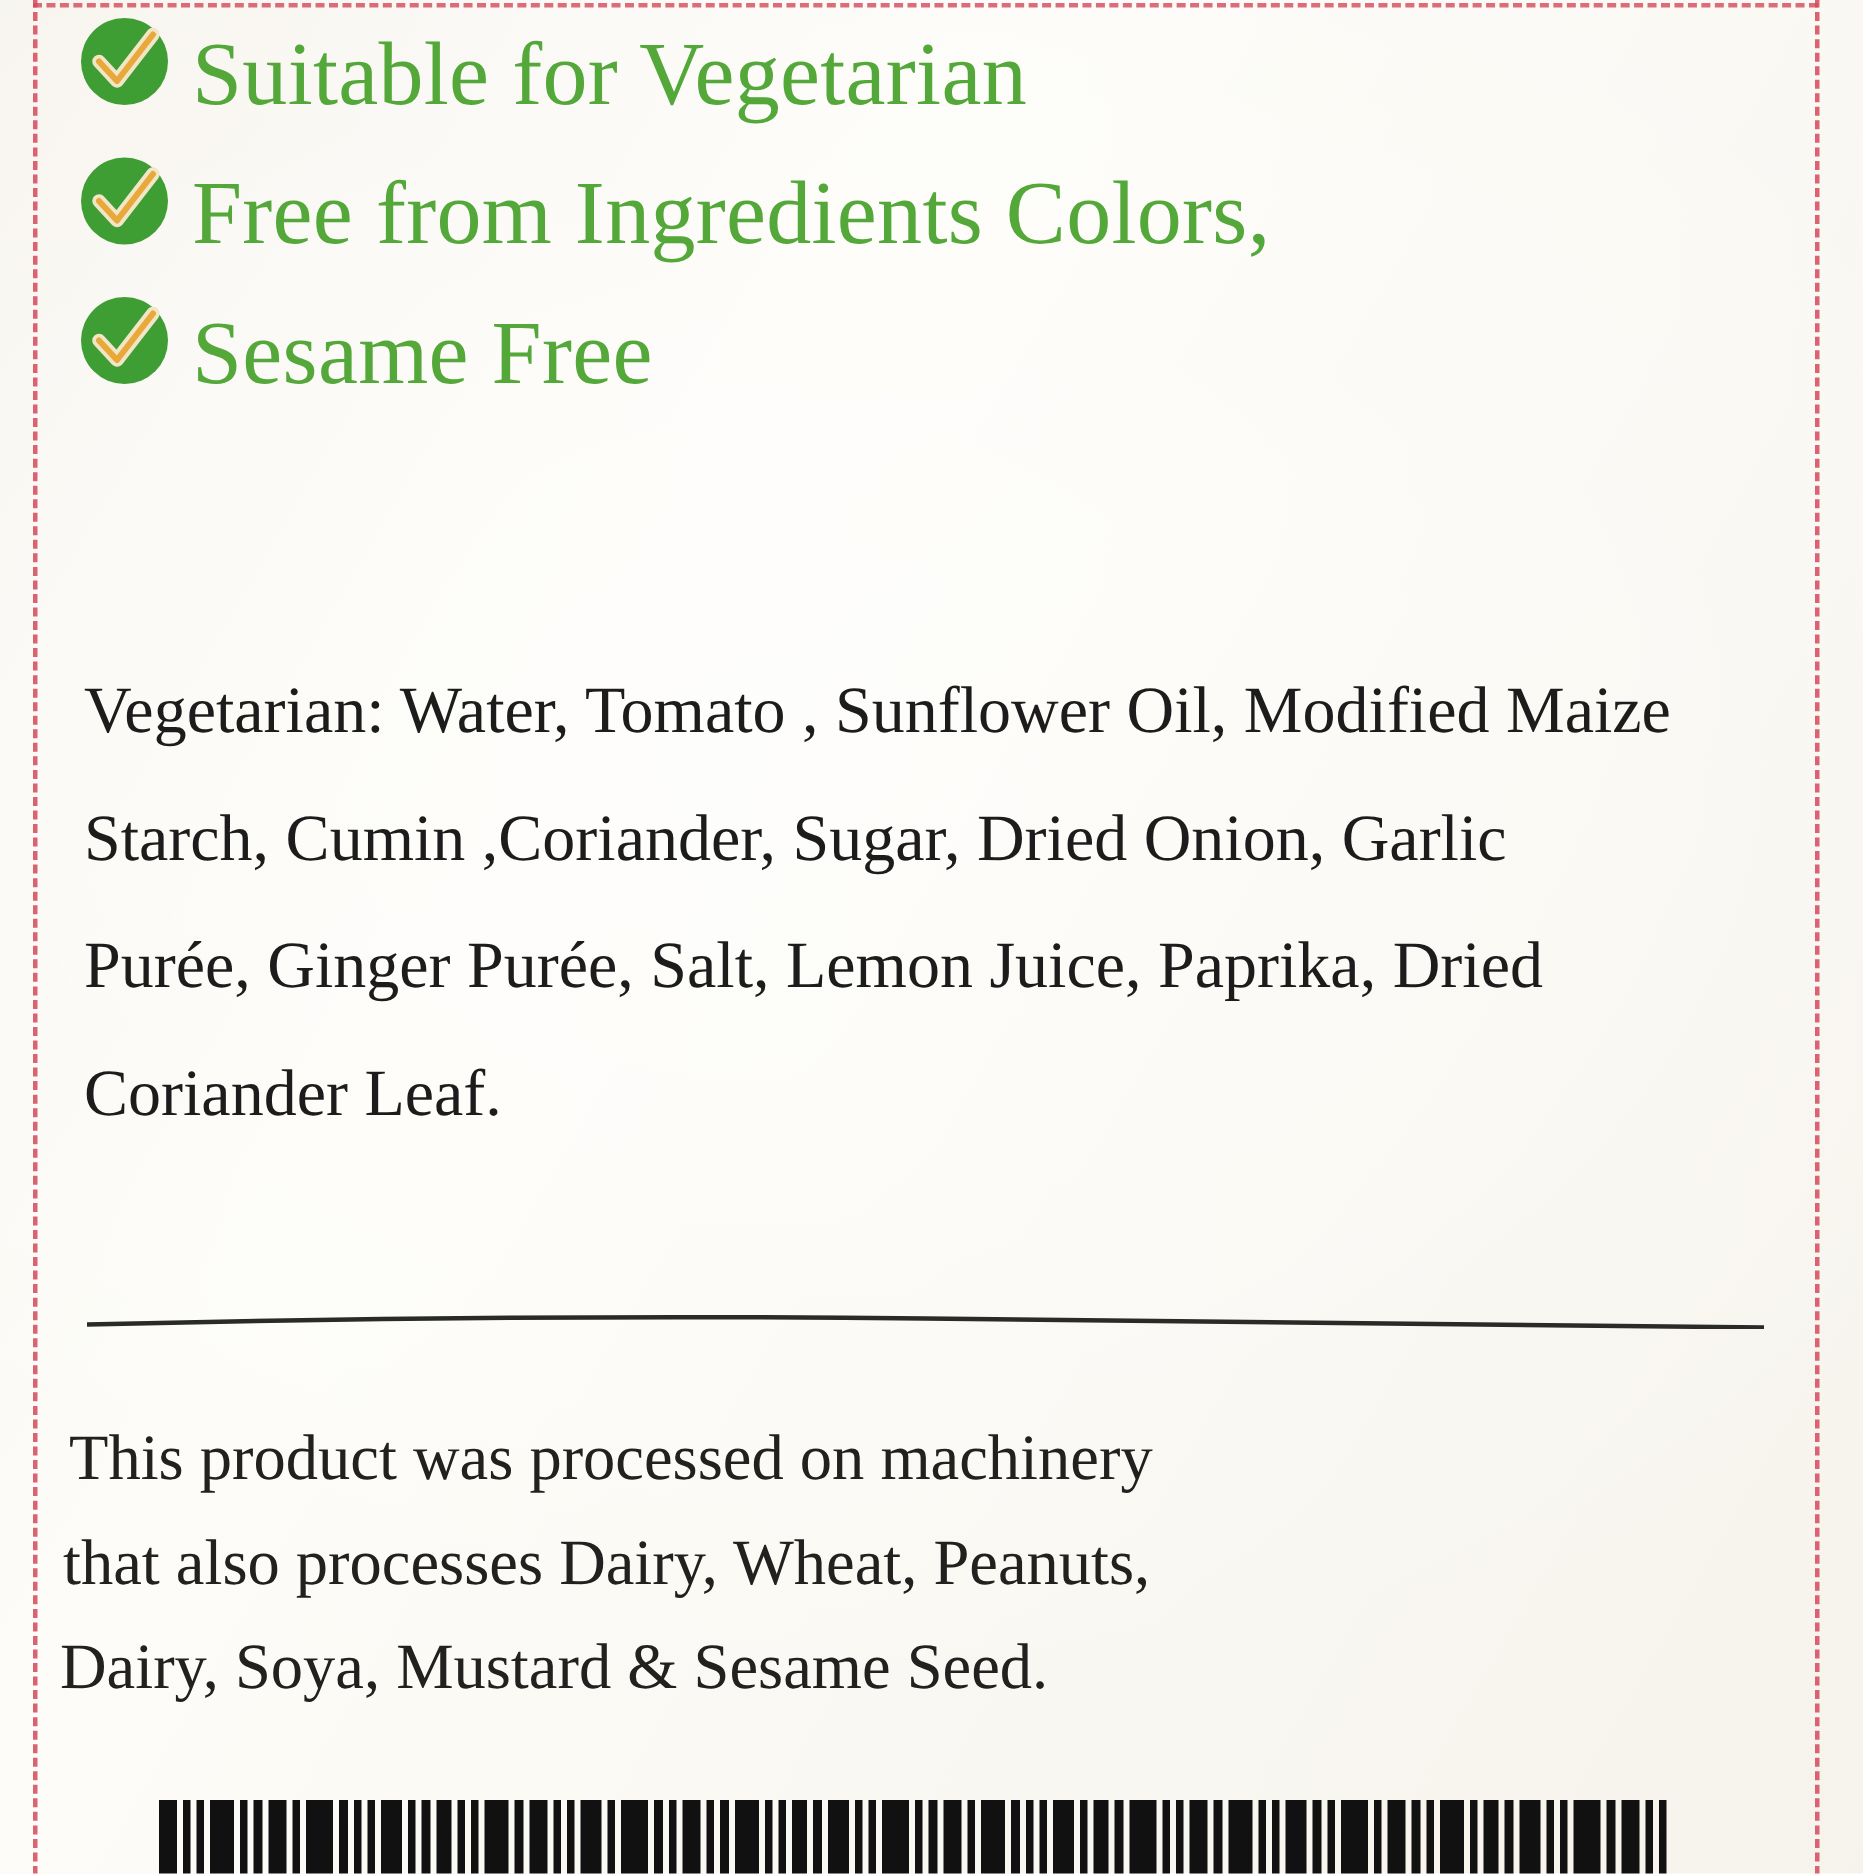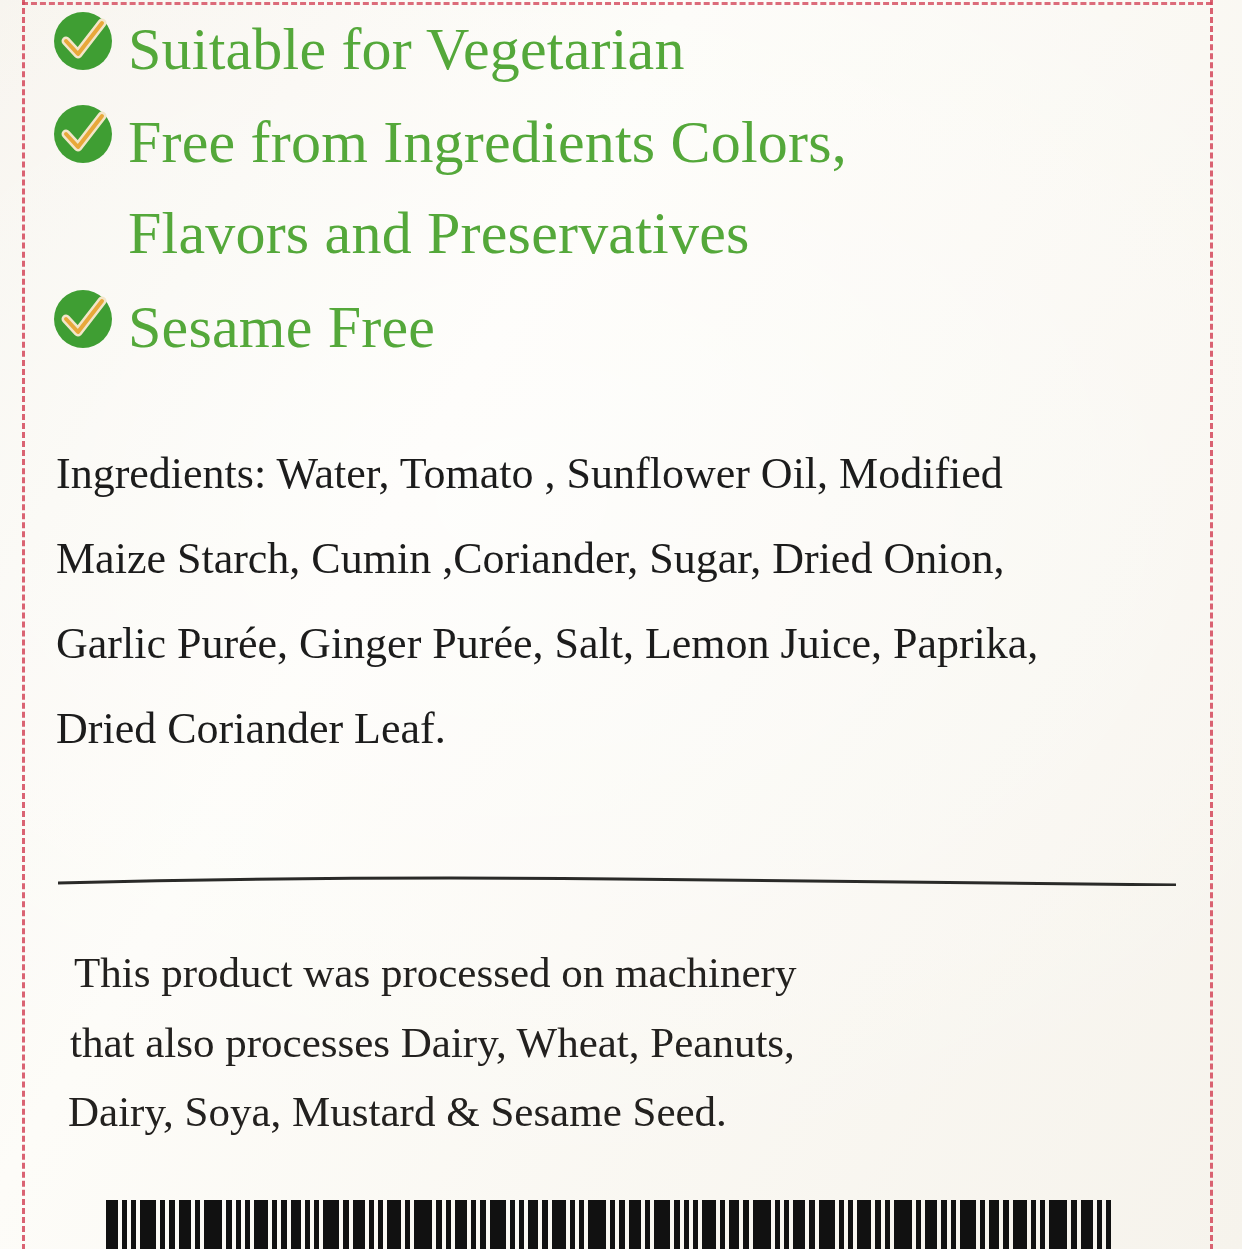--- a/index.html
+++ b/index.html
@@ -76,20 +76,21 @@
   .claims {
     position: absolute;
     left: 52px;
     top: 4px;
     width: 1120px;
   }
   .claim {
     display: flex;
     align-items: flex-start;
     margin-bottom: 2px;
+    text-align: right;
   }
   .claim-tick {
     flex: 0 0 auto;
     width: 62px;
     height: 62px;
     margin-top: 6px;
     margin-right: 14px;
     position: relative;
   }
   .claim-tick svg { display: block; }
@@ -126,21 +127,21 @@
     left: 58px;
     top: 876px;
     width: 1118px;
     height: 10px;
   }
   .divider svg { display: block; }
 
   
   .allergen {
     position: absolute;
-    left: 74px;
+    left: 46px;
     top: 938px;
     width: 1060px;
     color: #23211f;
     font-size: 43px;
     line-height: 1.62;
     font-family: "Liberation Serif", serif;
   }
   .allergen .ln { display: block; white-space: nowrap; }
   .allergen .ln2 { margin-left: -4px; }
   .allergen .ln3 { margin-left: -6px; }
@@ -196,41 +197,40 @@
       <div class="claim">
         <span class="claim-tick">
           <svg width="62" height="62" viewBox="0 0 62 62" aria-hidden="true">
             <circle cx="31" cy="31" r="29" fill="#3f9e33"></circle>
             <path d="M14 31 L26 44 L50 13" stroke="#f2e6c9" stroke-width="9" fill="none" stroke-linecap="round" stroke-linejoin="round"></path>
             <path d="M14 31 L26 44 L50 13" stroke="#e8a83a" stroke-width="4" fill="none" stroke-linecap="round" stroke-linejoin="round"></path>
           </svg>
         </span>
         <span class="claim-text">
           <span>Free from Ingredients Colors,</span>
-          <span class="cont">Flavors and Preservatives</span>
         </span>
       </div>
 
       <div class="claim">
         <span class="claim-tick">
           <svg width="62" height="62" viewBox="0 0 62 62" aria-hidden="true">
             <circle cx="31" cy="31" r="29" fill="#3f9e33"></circle>
             <path d="M14 31 L26 44 L50 13" stroke="#f2e6c9" stroke-width="9" fill="none" stroke-linecap="round" stroke-linejoin="round"></path>
             <path d="M14 31 L26 44 L50 13" stroke="#e8a83a" stroke-width="4" fill="none" stroke-linecap="round" stroke-linejoin="round"></path>
           </svg>
         </span>
         <span class="claim-text">
           <span>Sesame Free</span>
         </span>
       </div>
 
     </div>
 
     <div class="ingredients">
-      <span class="lbl">Ingredients:</span><span> Water, Tomato , Sunflower Oil, Modified Maize Starch, Cumin ,Coriander, Sugar, Dried Onion, Garlic Purée, Ginger Purée, Salt, Lemon Juice, Paprika, Dried Coriander Leaf.</span>
+      <span class="lbl">Vegetarian:</span><span> Water, Tomato , Sunflower Oil, Modified Maize Starch, Cumin ,Coriander, Sugar, Dried Onion, Garlic Purée, Ginger Purée, Salt, Lemon Juice, Paprika, Dried Coriander Leaf.</span>
     </div>
 
     <div class="divider">
       <svg width="1118" height="10" viewBox="0 0 1118 10" preserveAspectRatio="none" aria-hidden="true">
         <path d="M0 7 Q 280 0 559 3 T 1118 9" stroke="#2a2a28" stroke-width="3" fill="none"></path>
       </svg>
     </div>
 
     <div class="allergen">
       <span class="ln ln1">This product was processed on machinery</span>

